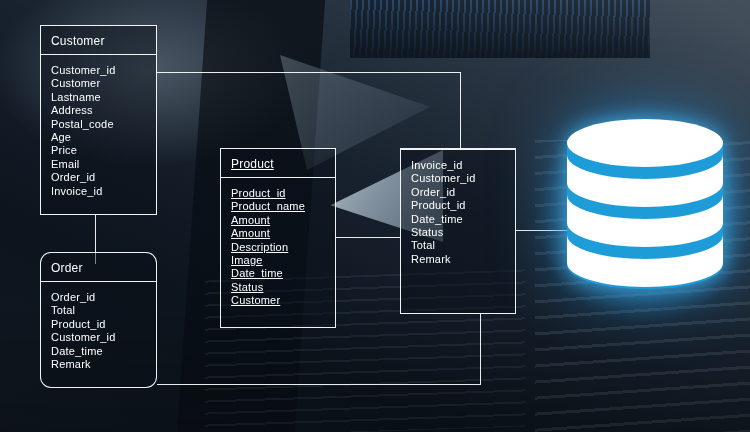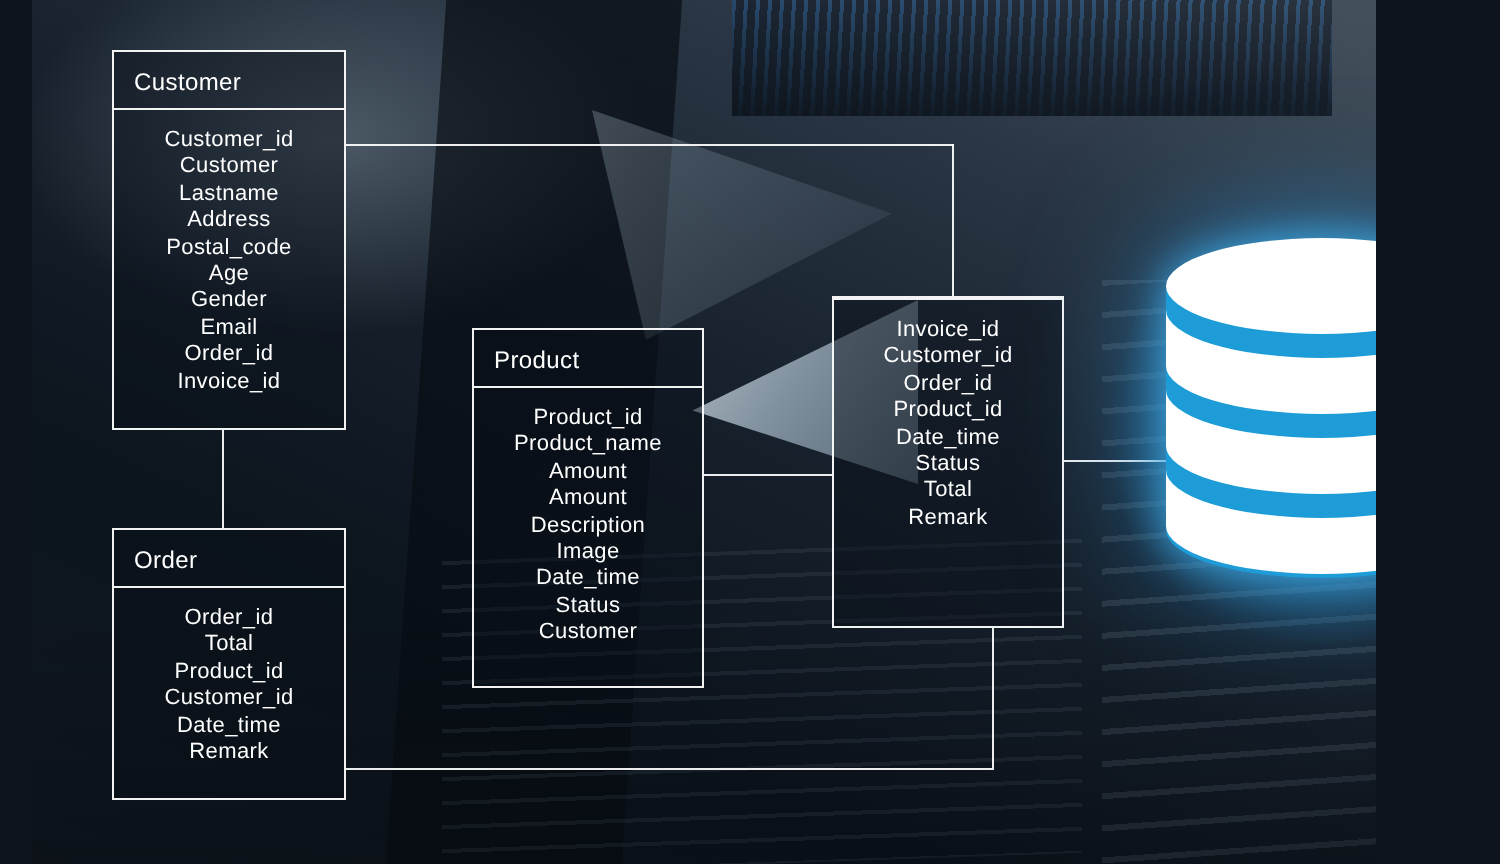--- a/index.html
+++ b/index.html
@@ -1,19 +1,19 @@
 <!DOCTYPE html>
 <html><head>
 <meta charset="utf-8">
 <style>
   * { margin:0; padding:0; box-sizing:border-box; }
   html,body { width:750px; height:432px; overflow:hidden; }
   body { background:#0d141c; font-family:"Liberation Sans", sans-serif; }
 
-  .stage { position:relative; width:672px; height:432px; overflow:hidden;margin-left:16px; }
+  .stage { position:relative; width:750px; height:432px; overflow:hidden; }
 
   
   .bg-base {
     position:absolute; inset:0;
     background:
       linear-gradient(205deg, #46525e 0%, #2a3644 22%, #18222e 45%, #0c141d 72%, #101821 100%);
   }
   .bg-toplight {
     position:absolute; left:-60px; top:-60px; width:420px; height:260px;
     background: radial-gradient(closest-side, rgba(150,168,182,.40), rgba(150,168,182,0) 75%);
@@ -74,21 +74,21 @@
     border:1px solid rgba(255,255,255,.95);
     background: rgba(9,15,24,.45);
     color:#fff;
   }
   .entity .hdr {
     padding:8px 10px 6px 10px;
     font-size:12px;
     letter-spacing:.2px;
   }
   .entity .div { height:1px; background:rgba(255,255,255,.95); }
-  .entity .flds { padding:9px 10px; font-size:11px; line-height:13.4px; letter-spacing:.2px;text-align:center; }
+  .entity .flds { padding:9px 10px; font-size:11px; line-height:13.4px; letter-spacing:.2px; }
 
   
   .db-icon {
     position:absolute; left:560px; top:115px; width:170px; height:200px;
     filter: drop-shadow(0 0 10px rgba(64,172,232,.9)) drop-shadow(0 0 32px rgba(40,150,220,.7));
   }
 </style>
 </head>
 <body>
 
@@ -117,41 +117,41 @@
   <div class="entity" style="left:40px; top:25px; width:117px; height:190px;">
     <div class="hdr">Customer</div>
     <div class="div"></div>
     <div class="flds">
       <div>Customer_id</div>
       <div>Customer</div>
       <div>Lastname</div>
       <div>Address</div>
       <div>Postal_code</div>
       <div>Age</div>
-      <div>Gender</div>
+      <div>Price</div>
       <div>Email</div>
       <div>Order_id</div>
       <div>Invoice_id</div>
     </div>
   </div>
 
-  <div class="entity" style="left:40px; top:264px; width:117px; height:136px;">
+  <div class="entity" style="left:40px; top:252px; width:117px; height:136px;border-radius:11px;">
     <div class="hdr">Order</div>
     <div class="div"></div>
     <div class="flds">
       <div>Order_id</div>
       <div>Total</div>
       <div>Product_id</div>
       <div>Customer_id</div>
       <div>Date_time</div>
       <div>Remark</div>
     </div>
   </div>
 
-  <div class="entity" style="left:220px; top:164px; width:116px; height:180px;">
+  <div class="entity" style="left:220px; top:148px; width:116px; height:180px;text-decoration:underline;">
     <div class="hdr">Product</div>
     <div class="div"></div>
     <div class="flds">
       <div>Product_id</div>
       <div>Product_name</div>
       <div>Amount</div>
       <div>Amount</div>
       <div>Description</div>
       <div>Image</div>
       <div>Date_time</div>

